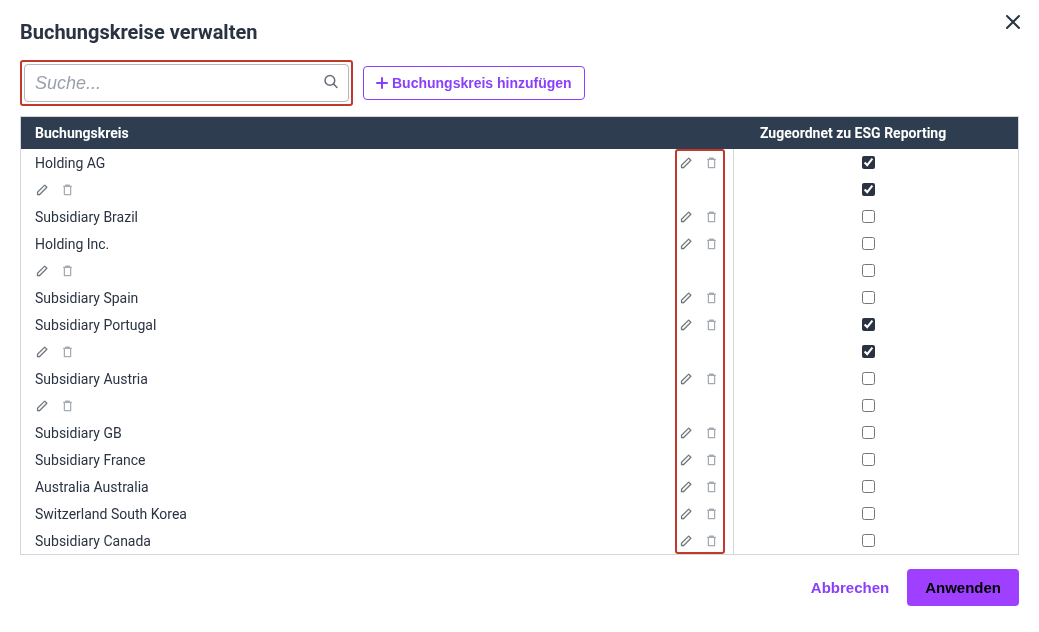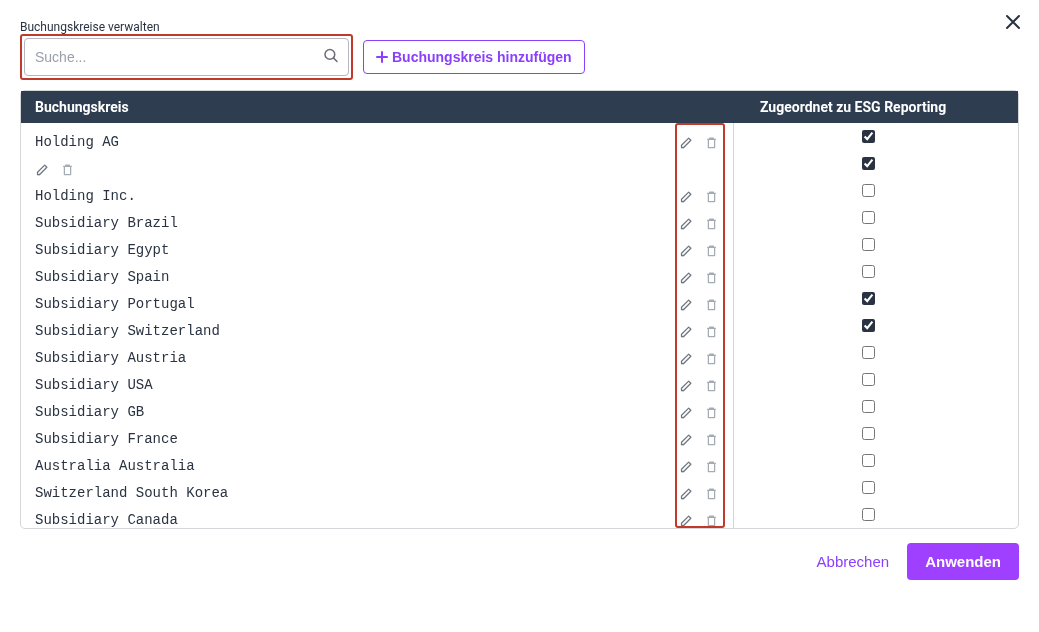--- a/index.html
+++ b/index.html
@@ -2,56 +2,56 @@
 <html><head>
   <meta charset="utf-8">
   <style>
     * { box-sizing: border-box; margin: 0; padding: 0; }
     body { font-family: -apple-system, BlinkMacSystemFont, "Segoe UI", Roboto, Arial, sans-serif; font-size: 14px; color: #2a3342; background: #fff; }
 
     .modal { position: relative; width: 1039px; height: 632px; padding: 0; }
     .close-btn { position: absolute; top: 10px; right: 14px; width: 24px; height: 24px; cursor: pointer; display: flex; align-items: center; justify-content: center; }
 
     .content { padding: 20px 20px 0 20px; }
-    .title { font-size: 12px; font-weight: 400; color: #2a3342; }
+    .title { font-size: 20px; font-weight: 700; color: #2a3342; margin-bottom: 16px; }
 
     .search-row { display: flex; align-items: center; gap: 10px; margin-bottom: 10px; }
     .search-highlight { border: 2px solid #c0392b; border-radius: 3px; padding: 2px; display:inline-block; }
     .search-box { position: relative; width: 325px; height: 38px; border: 1px solid #b8b4c0; border-radius: 4px; display:flex; align-items:center; padding: 0 34px 0 10px; background:#fff; }
-    .search-box input { border:none; outline:none; width:100%; font-size:14px; color:#2a3342; background:transparent; }
+    .search-box input { border:none; outline:none; width:100%; font-size:18px; color:#2a3342; background:transparent;font-style:italic; }
     .search-box input::placeholder { color:#9aa1ab; }
     .search-box .sicon { position:absolute; right:8px; top:50%; transform:translateY(-50%); color:#6f6a78; }
 
     .add-btn { height: 34px; border:1.5px solid #8a3ffc; border-radius:4px; background:#fff; color:#8a3ffc; font-weight:700; font-size:14px; padding: 0 12px; cursor:pointer; display:inline-flex; align-items:center; gap:4px; }
 
-    .table-wrap { border:1px solid #d4d6da; border-radius:5px; margin-top: 4px; }
+    .table-wrap { border:1px solid #d4d6da; border-radius:0; margin-top: 4px; }
     .thead { display:flex; background:#2e3e50; color:#fff; font-weight:700; font-size:14px; }
     .th { padding:8px 10px; }
     .th.name { flex:1; padding-left:14px; }
     .th.assign { width:268px; text-align:left; }
 
     .tbody-outer { display:flex; height: 405px; }
     .tbody-left { flex:1; overflow-y:hidden; border-right:1px solid #d4d6da; position:relative; }
     .tbody-right { width:268px; overflow-y:hidden; position:relative; }
     .tbody-scroll { width:16px; overflow-y:auto; border-left: none; }
     .tbody-scroll-inner { height: 700px; width:1px; }
 
     .actions-highlight { position:absolute; top:0; bottom:0; right: 8px; width: 50px; border:2px solid #c0392b; border-radius:3px; pointer-events:none; }
 
-    .row { display:flex; align-items:flex-end; height:27px; padding:0 10px 0 14px;font-family:Liberation Mono, monospace; }
+    .row { display:flex; align-items:center; height:27px; padding:0 10px 0 14px; }
     .row .name { flex:1; color:#2a3342; font-size:14px; }
     .row .actions { display:flex; gap:10px; padding-right:4px; }
     .icon-btn { cursor:pointer; color:#6e7680; display:inline-flex; }
 
     .row-right { display:flex; align-items:center; justify-content:center; height:27px; }
     .row-right input[type=checkbox] { width:13px; height:13px; cursor:pointer; accent-color:#2a3342; }
 
     .footer { display:flex; justify-content:flex-end; align-items:center; gap:12px; padding: 14px 20px; }
-    .btn-cancel { background:transparent; border:none; color:#8a3ffc; font-weight:400; font-size:15px; cursor:pointer; padding:10px 6px; }
-    .btn-apply { background:#9f3fff; border:none; color:#ffffff; font-weight:700; font-size:15px; cursor:pointer; padding:10px 18px; border-radius:4px; }
+    .btn-cancel { background:transparent; border:none; color:#8a3ffc; font-weight:700; font-size:15px; cursor:pointer; padding:10px 6px; }
+    .btn-apply { background:#9f3fff; border:none; color:#000000; font-weight:700; font-size:15px; cursor:pointer; padding:10px 18px; border-radius:4px; }
   </style>
 </head>
 <body>
 
 <div class="modal">
 
   <div class="close-btn">
     <svg width="16" height="16" viewBox="0 0 16 16">
         <path d="M2 2 L14 14 M14 2 L2 14" stroke="#2a3342" stroke-width="2" stroke-linecap="round"></path>
       </svg>
@@ -113,53 +113,52 @@
                   </svg>
                 </span>
                 <span class="icon-btn">
                   <svg width="15" height="15" viewBox="0 0 24 24" fill="none">
                     <path d="M5 7 H19 M9 7 V5 H15 V7 M7 7 V20 H17 V7" stroke="#a5abb3" stroke-width="2" stroke-linejoin="round"></path>
                   </svg>
                 </span>
               </span>
             </div>
             <div class="row">
+              <span class="name">Subsidiary Brazil</span>
+              <span class="actions">
+                <span class="icon-btn">
+                  <svg width="15" height="15" viewBox="0 0 24 24" fill="none">
+                    <path d="M4 20 L4 16.5 L15.5 5 L19 8.5 L7.5 20 Z" stroke="#6e7680" stroke-width="2" stroke-linejoin="round"></path>
+                    <path d="M4 20 H8" stroke="#6e7680" stroke-width="2"></path>
+                  </svg>
+                </span>
+                <span class="icon-btn">
+                  <svg width="15" height="15" viewBox="0 0 24 24" fill="none">
+                    <path d="M5 7 H19 M9 7 V5 H15 V7 M7 7 V20 H17 V7" stroke="#a5abb3" stroke-width="2" stroke-linejoin="round"></path>
+                  </svg>
+                </span>
+              </span>
+            </div>
+            <div class="row">
               <span class="name">Holding Inc.</span>
               <span class="actions">
                 <span class="icon-btn">
                   <svg width="15" height="15" viewBox="0 0 24 24" fill="none">
                     <path d="M4 20 L4 16.5 L15.5 5 L19 8.5 L7.5 20 Z" stroke="#6e7680" stroke-width="2" stroke-linejoin="round"></path>
                     <path d="M4 20 H8" stroke="#6e7680" stroke-width="2"></path>
                   </svg>
                 </span>
                 <span class="icon-btn">
                   <svg width="15" height="15" viewBox="0 0 24 24" fill="none">
                     <path d="M5 7 H19 M9 7 V5 H15 V7 M7 7 V20 H17 V7" stroke="#a5abb3" stroke-width="2" stroke-linejoin="round"></path>
                   </svg>
                 </span>
               </span>
             </div>
             <div class="row">
-              <span class="name">Subsidiary Brazil</span>
-              <span class="actions">
-                <span class="icon-btn">
-                  <svg width="15" height="15" viewBox="0 0 24 24" fill="none">
-                    <path d="M4 20 L4 16.5 L15.5 5 L19 8.5 L7.5 20 Z" stroke="#6e7680" stroke-width="2" stroke-linejoin="round"></path>
-                    <path d="M4 20 H8" stroke="#6e7680" stroke-width="2"></path>
-                  </svg>
-                </span>
-                <span class="icon-btn">
-                  <svg width="15" height="15" viewBox="0 0 24 24" fill="none">
-                    <path d="M5 7 H19 M9 7 V5 H15 V7 M7 7 V20 H17 V7" stroke="#a5abb3" stroke-width="2" stroke-linejoin="round"></path>
-                  </svg>
-                </span>
-              </span>
-            </div>
-            <div class="row">
-              <span class="name">Subsidiary Egypt</span>
               <span class="actions">
                 <span class="icon-btn">
                   <svg width="15" height="15" viewBox="0 0 24 24" fill="none">
                     <path d="M4 20 L4 16.5 L15.5 5 L19 8.5 L7.5 20 Z" stroke="#6e7680" stroke-width="2" stroke-linejoin="round"></path>
                     <path d="M4 20 H8" stroke="#6e7680" stroke-width="2"></path>
                   </svg>
                 </span>
                 <span class="icon-btn">
                   <svg width="15" height="15" viewBox="0 0 24 24" fill="none">
                     <path d="M5 7 H19 M9 7 V5 H15 V7 M7 7 V20 H17 V7" stroke="#a5abb3" stroke-width="2" stroke-linejoin="round"></path>
@@ -193,21 +192,20 @@
                   </svg>
                 </span>
                 <span class="icon-btn">
                   <svg width="15" height="15" viewBox="0 0 24 24" fill="none">
                     <path d="M5 7 H19 M9 7 V5 H15 V7 M7 7 V20 H17 V7" stroke="#a5abb3" stroke-width="2" stroke-linejoin="round"></path>
                   </svg>
                 </span>
               </span>
             </div>
             <div class="row">
-              <span class="name">Subsidiary Switzerland</span>
               <span class="actions">
                 <span class="icon-btn">
                   <svg width="15" height="15" viewBox="0 0 24 24" fill="none">
                     <path d="M4 20 L4 16.5 L15.5 5 L19 8.5 L7.5 20 Z" stroke="#6e7680" stroke-width="2" stroke-linejoin="round"></path>
                     <path d="M4 20 H8" stroke="#6e7680" stroke-width="2"></path>
                   </svg>
                 </span>
                 <span class="icon-btn">
                   <svg width="15" height="15" viewBox="0 0 24 24" fill="none">
                     <path d="M5 7 H19 M9 7 V5 H15 V7 M7 7 V20 H17 V7" stroke="#a5abb3" stroke-width="2" stroke-linejoin="round"></path>
@@ -225,21 +223,20 @@
                   </svg>
                 </span>
                 <span class="icon-btn">
                   <svg width="15" height="15" viewBox="0 0 24 24" fill="none">
                     <path d="M5 7 H19 M9 7 V5 H15 V7 M7 7 V20 H17 V7" stroke="#a5abb3" stroke-width="2" stroke-linejoin="round"></path>
                   </svg>
                 </span>
               </span>
             </div>
             <div class="row">
-              <span class="name">Subsidiary USA</span>
               <span class="actions">
                 <span class="icon-btn">
                   <svg width="15" height="15" viewBox="0 0 24 24" fill="none">
                     <path d="M4 20 L4 16.5 L15.5 5 L19 8.5 L7.5 20 Z" stroke="#6e7680" stroke-width="2" stroke-linejoin="round"></path>
                     <path d="M4 20 H8" stroke="#6e7680" stroke-width="2"></path>
                   </svg>
                 </span>
                 <span class="icon-btn">
                   <svg width="15" height="15" viewBox="0 0 24 24" fill="none">
                     <path d="M5 7 H19 M9 7 V5 H15 V7 M7 7 V20 H17 V7" stroke="#a5abb3" stroke-width="2" stroke-linejoin="round"></path>

